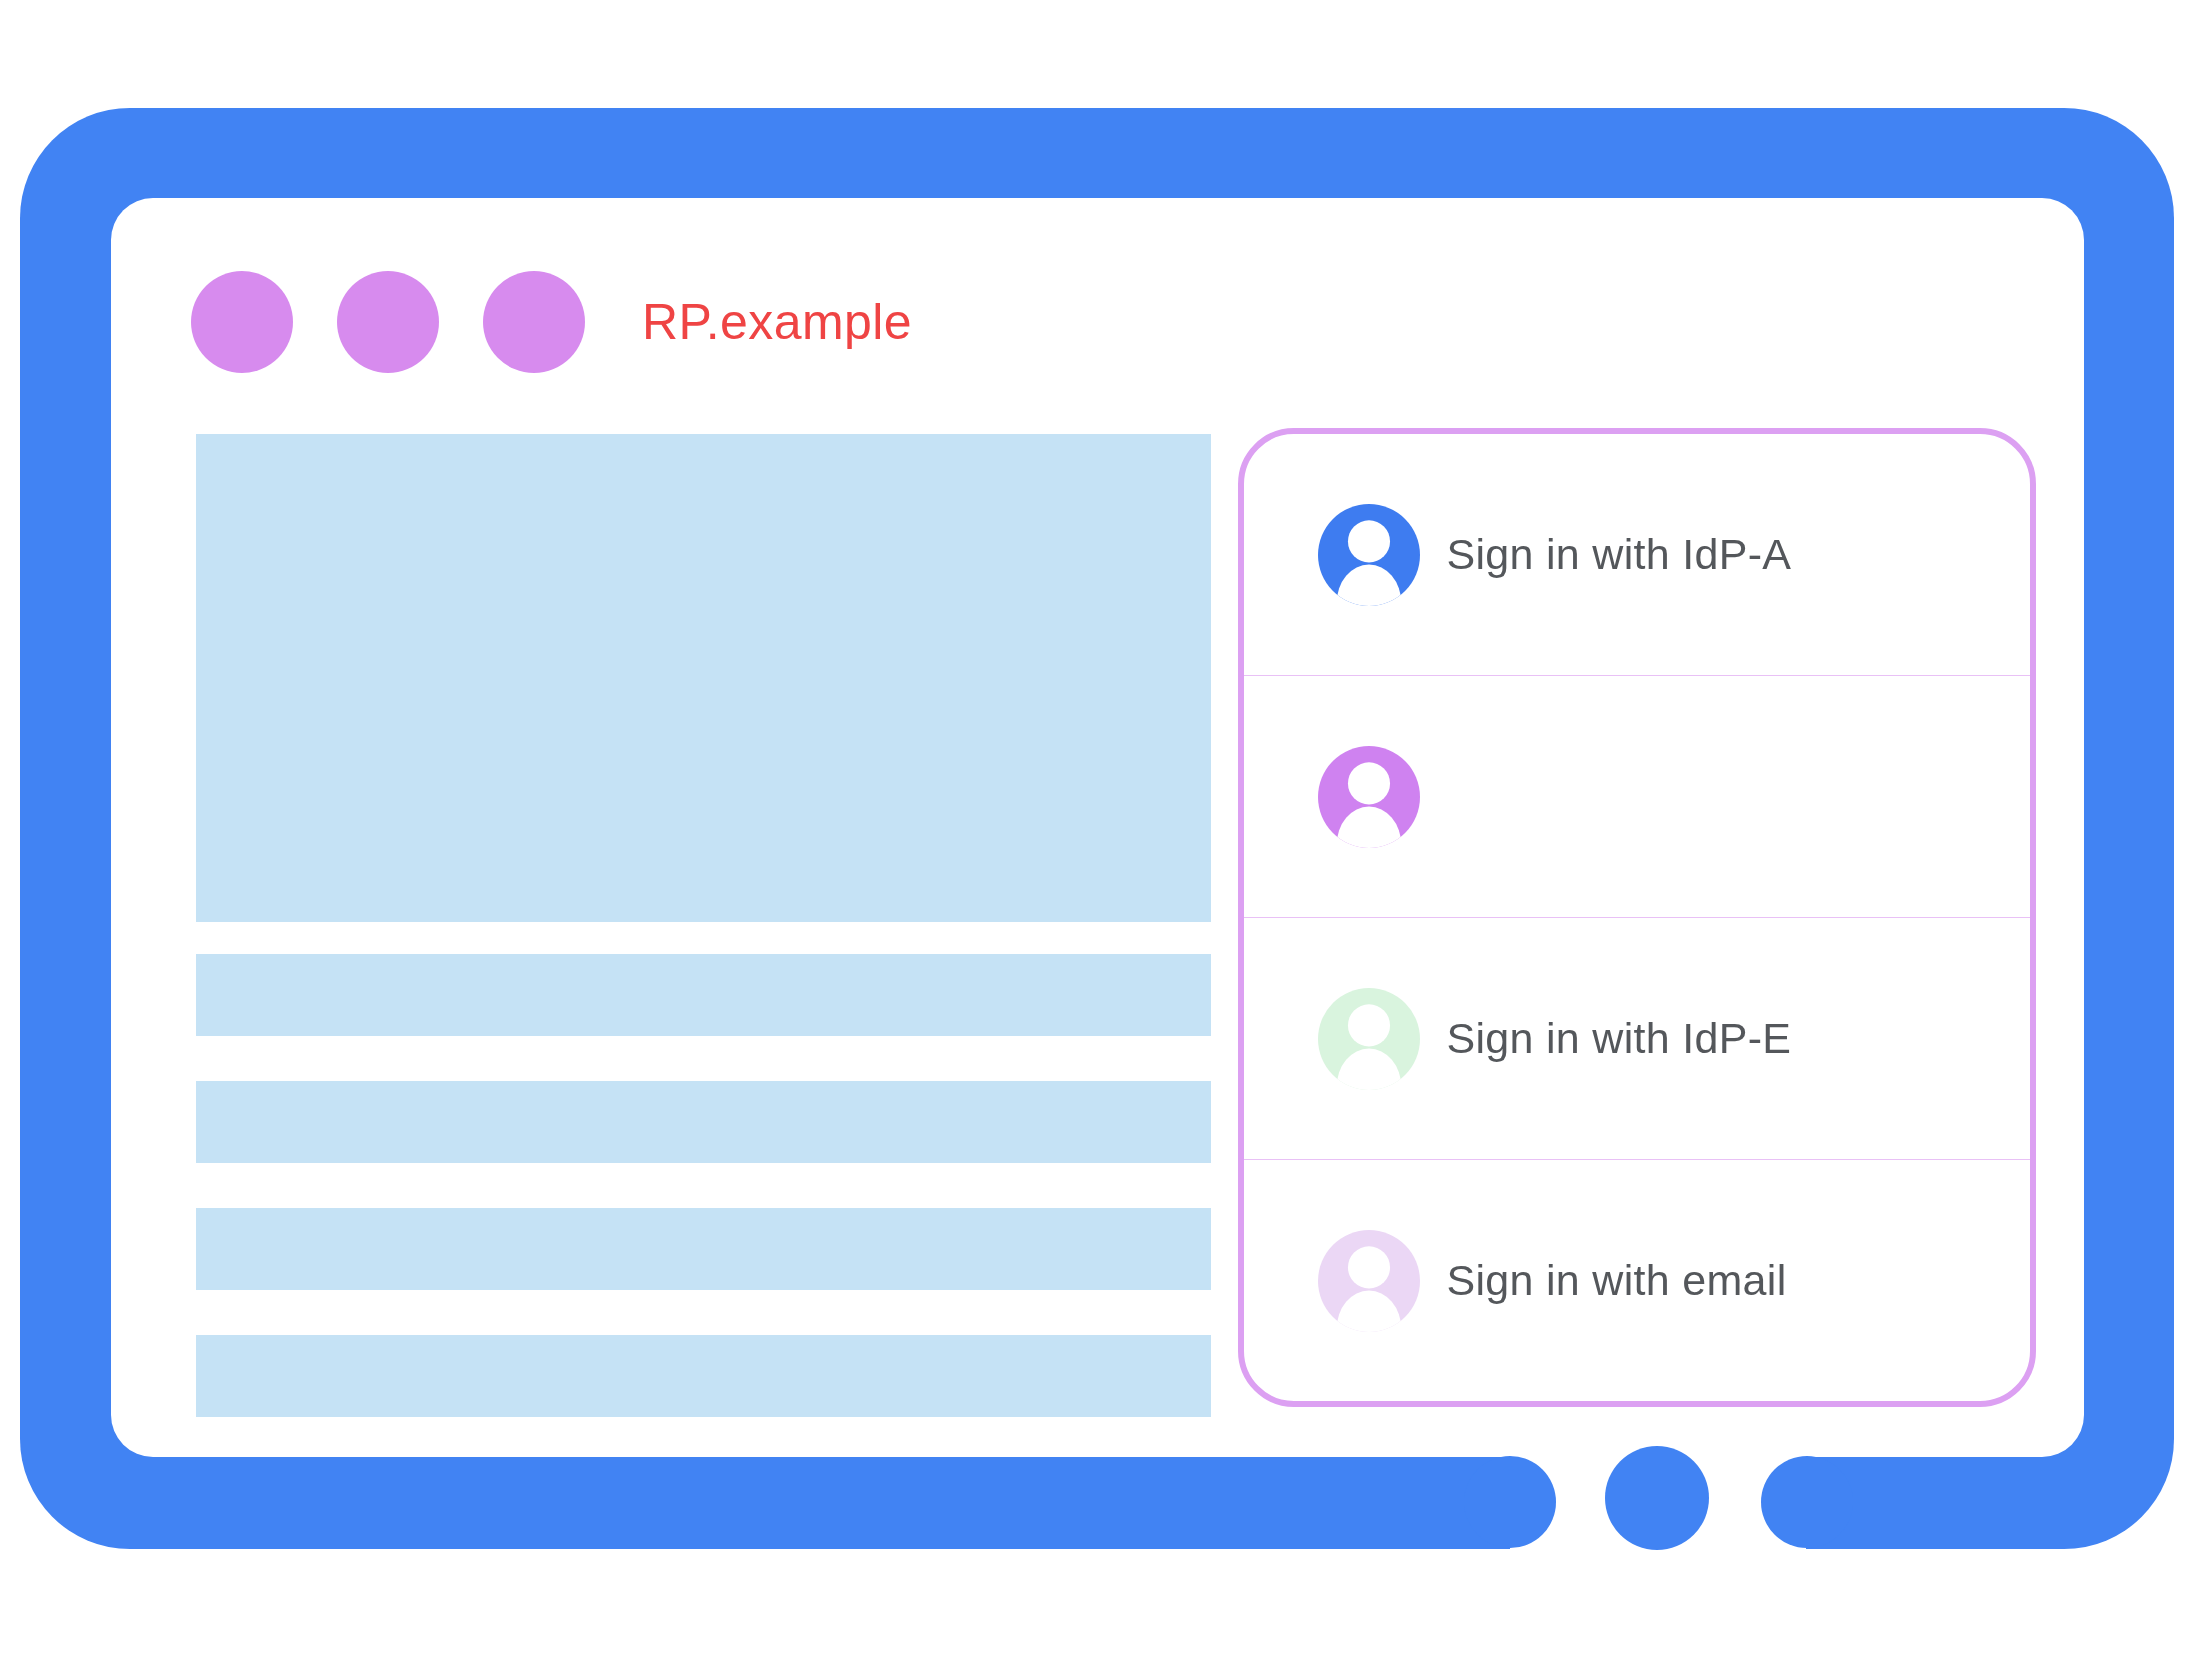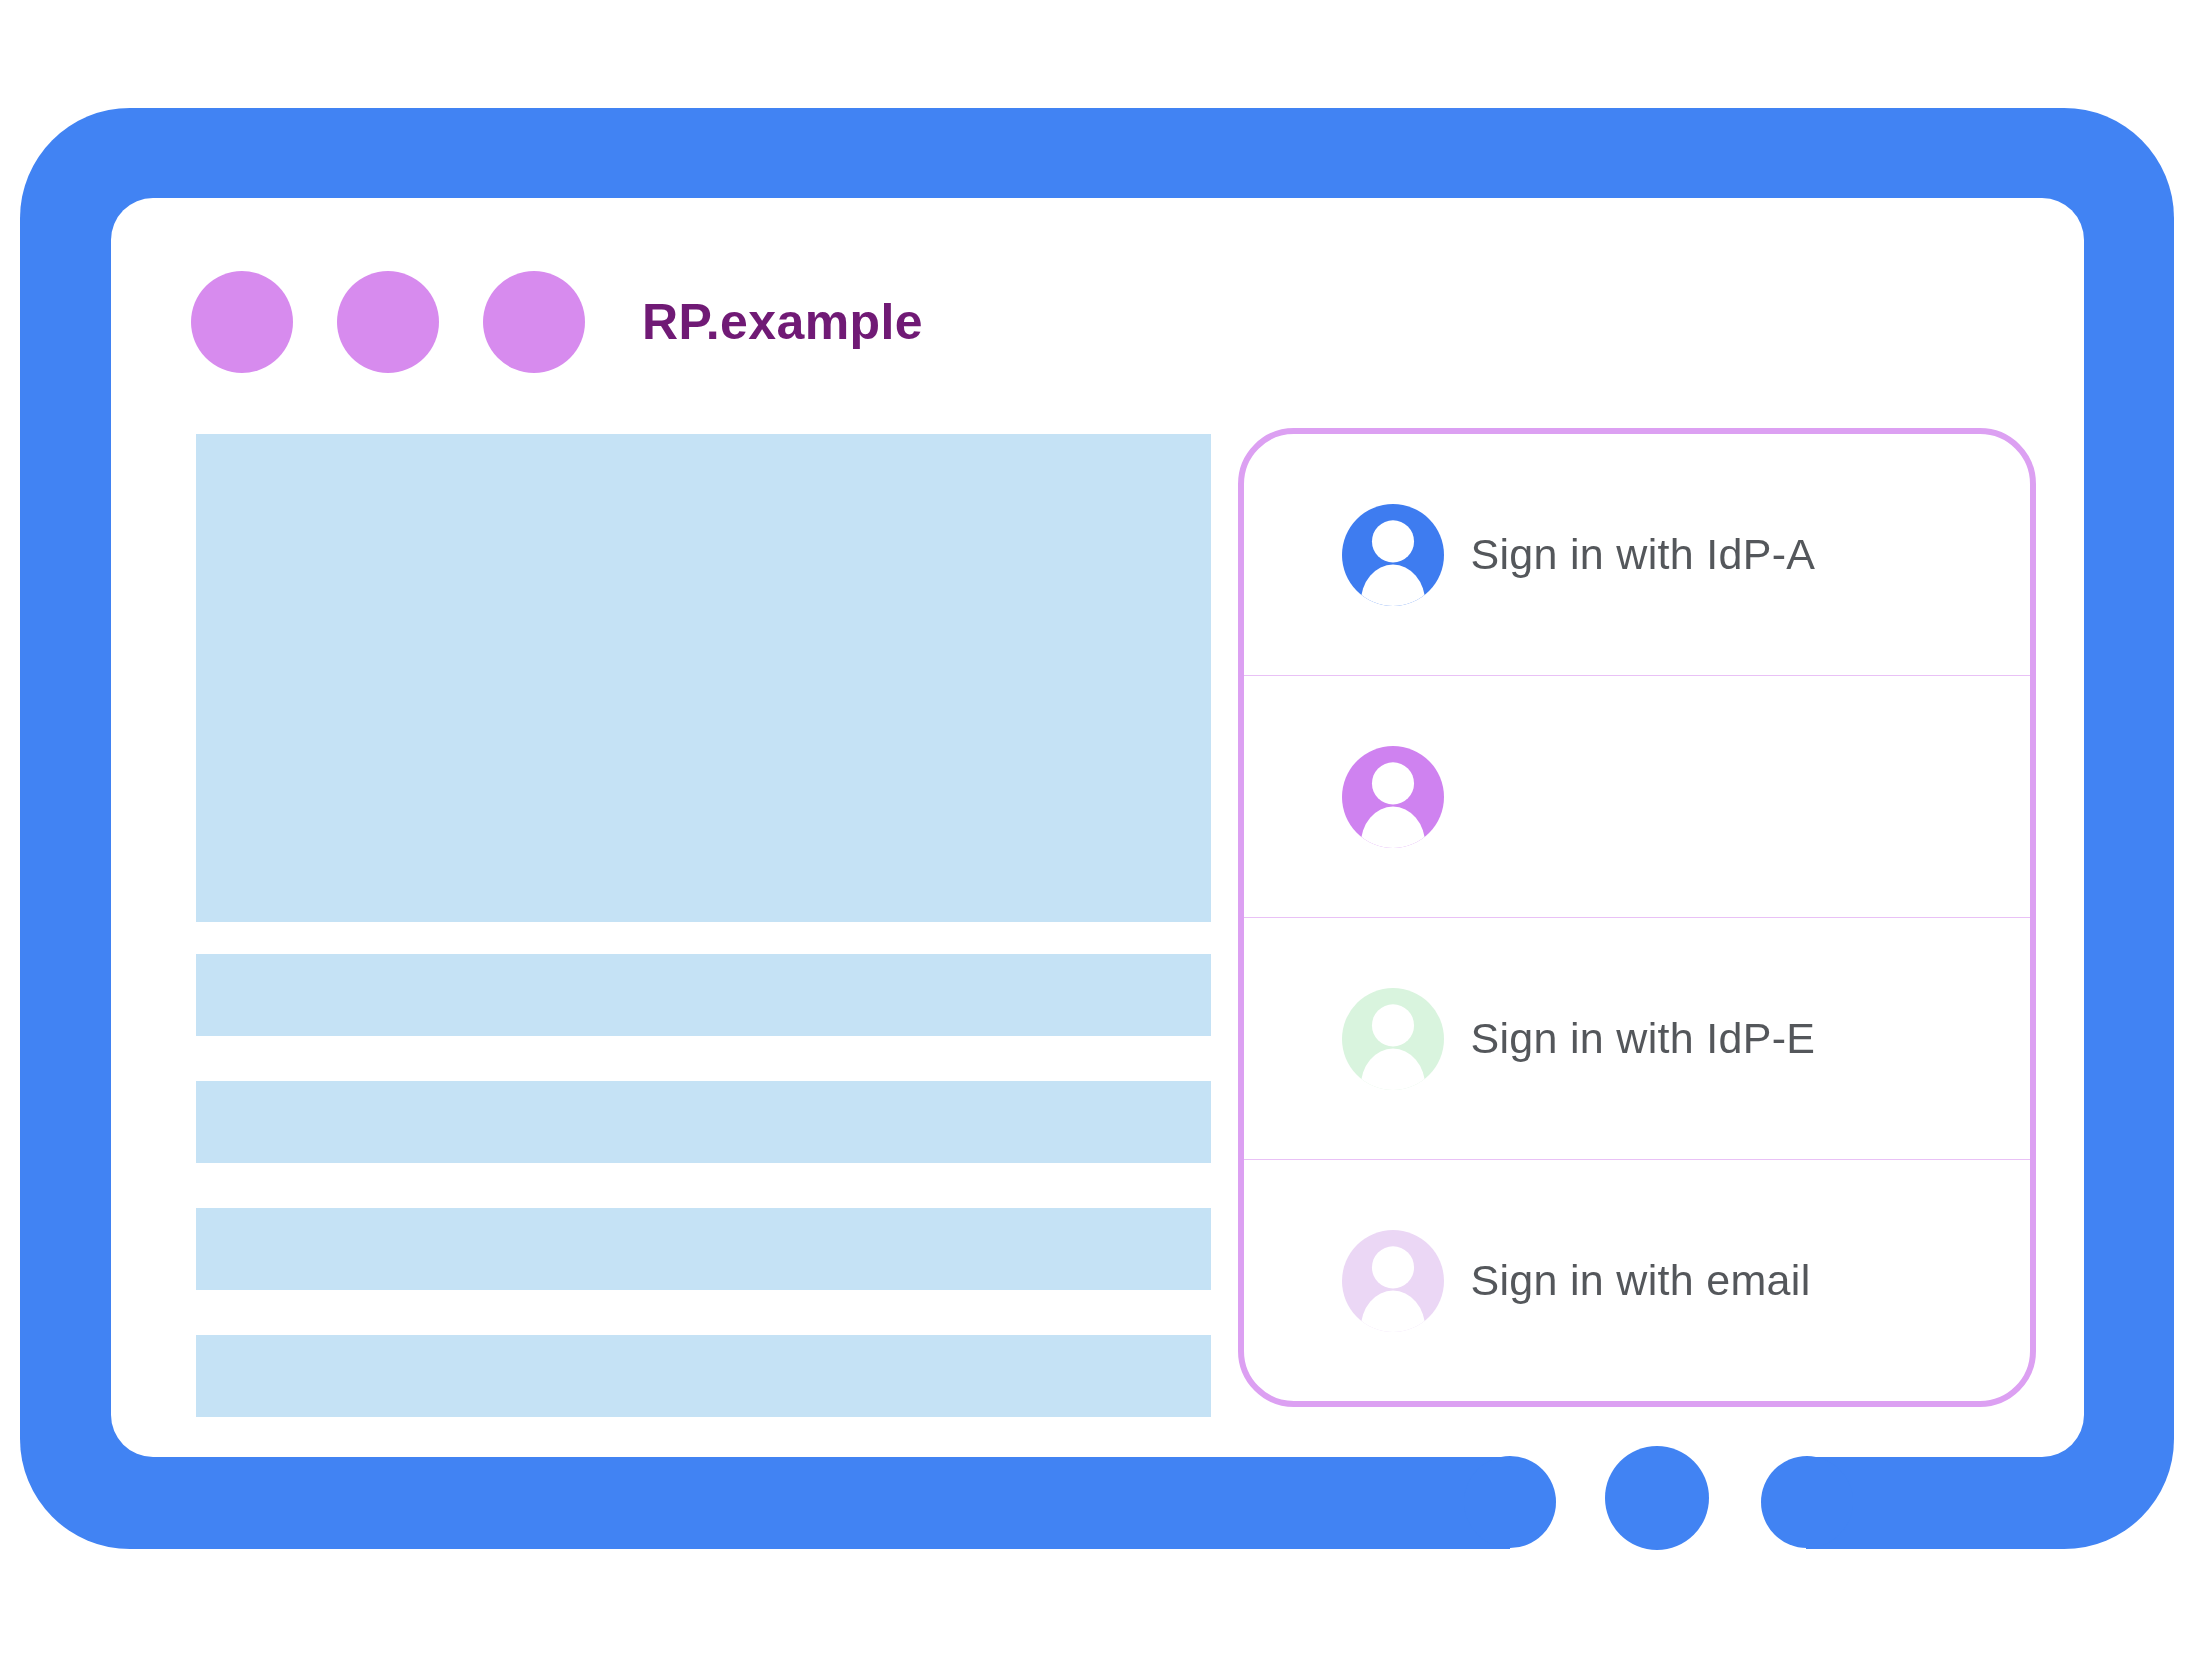--- a/index.html
+++ b/index.html
@@ -33,40 +33,40 @@
     border-radius:50%;background:#4183F3;
   }
   
   .win-dot{
     position:absolute;top:271px;width:102px;height:102px;border-radius:50%;
     background:#D78BEE;
   }
   .dot1{left:191px}.dot2{left:337px}.dot3{left:483px}
   .page-title{
     position:absolute;left:642px;top:290px;height:64px;line-height:64px;
-    font-size:50px;color:#701a75;font-weight:700;letter-spacing:0.4px;
+    font-size:50px;color:#ef4444;font-weight:400;letter-spacing:0.4px;
   }
   
   .sk{
     position:absolute;left:196px;width:1015px;background:#C5E2F5;
   }
   .sk-hero{top:434px;height:488px}
   .sk-line1{top:954px;height:82px}
   .sk-line2{top:1081px;height:82px}
   .sk-line3{top:1208px;height:82px}
   .sk-line4{top:1335px;height:82px}
   
   .signin-panel{
     position:absolute;left:1238px;top:428px;width:798px;height:979px;
     box-sizing:border-box;border:6.2px solid #DCA0F2;border-radius:56px;
     background:#ffffff;display:flex;flex-direction:column;overflow:hidden;
   }
   .signin-option{
     flex:1 1 0;display:flex;align-items:center;gap:26.5px;
-    padding-left:98px;background:transparent;cursor:pointer;
+    padding-left:74px;background:transparent;cursor:pointer;
   }
   .signin-option + .signin-option{border-top:1.8px solid #E9C1F6}
   .avatar{width:102px;height:102px;flex:0 0 auto;display:block}
   .signin-option-label{
     font-size:43px;color:#54575B;font-weight:500;letter-spacing:0.3px;
     white-space:nowrap;
   }
 </style>
 </head>
 <body>

